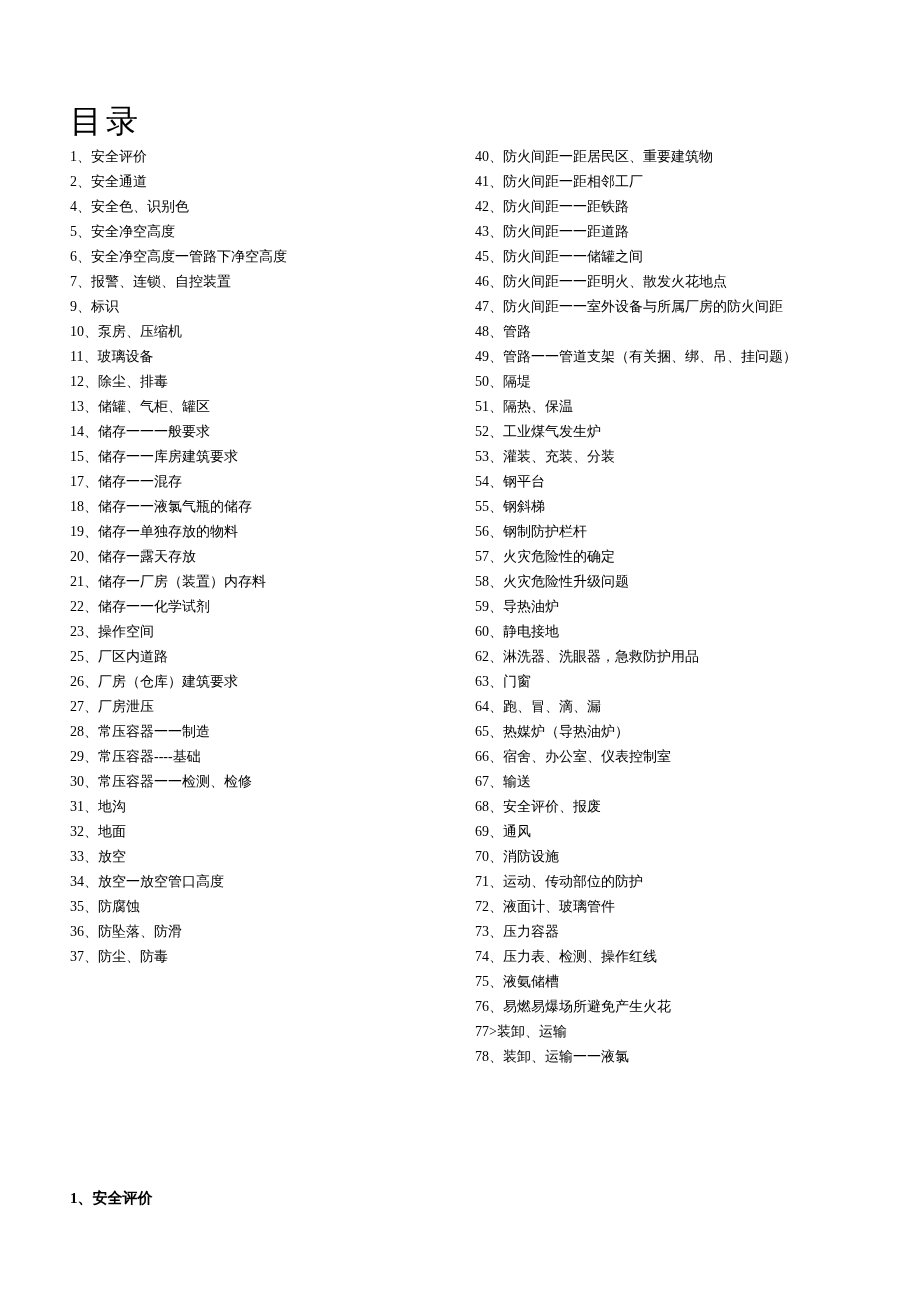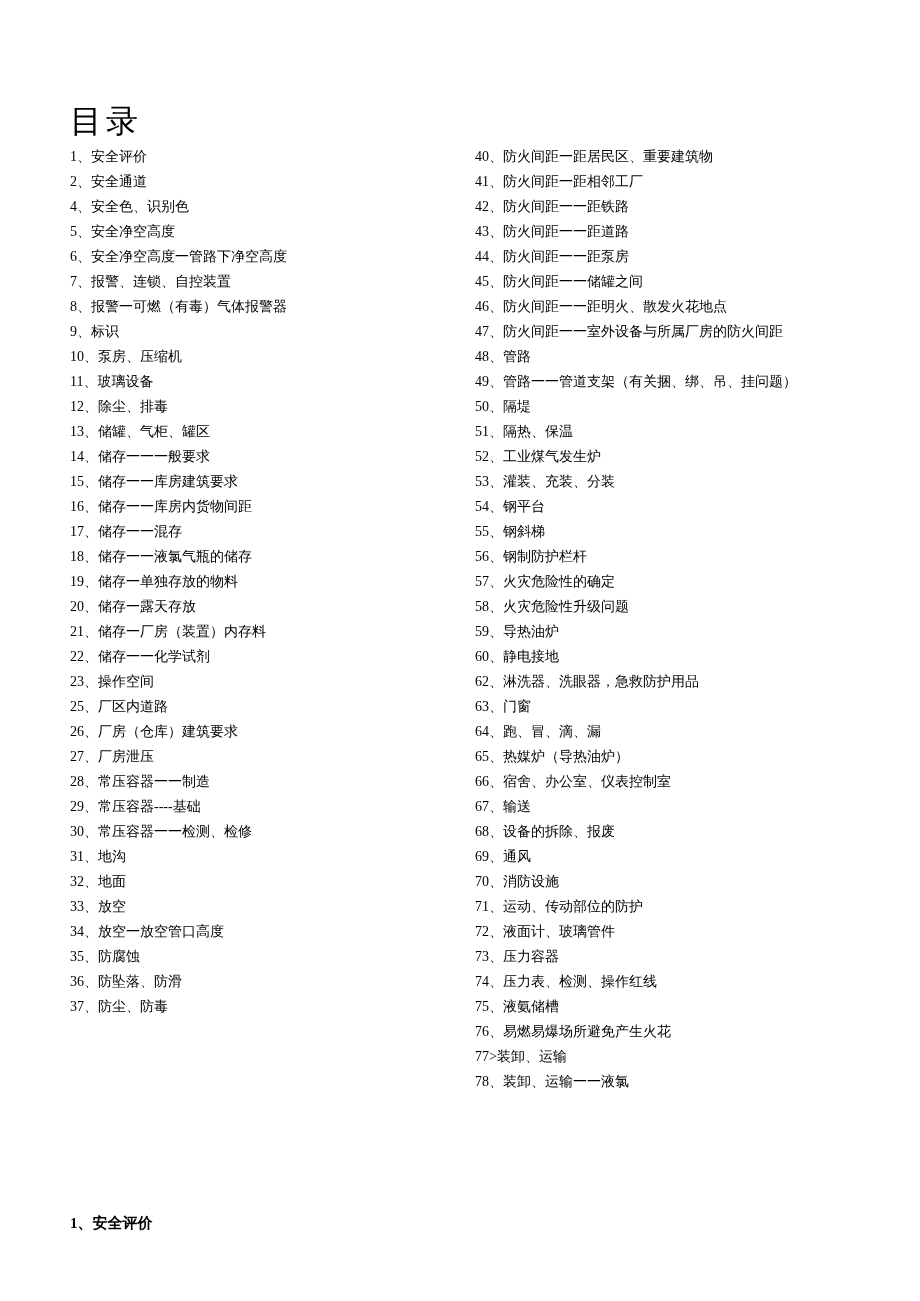--- a/index.html
+++ b/index.html
@@ -63,29 +63,27 @@
   <div class="title">目录</div>
 
   <div class="toc-container">
     <div class="toc-column" id="col1">
         <div class="toc-item"><span class="num">1</span><span class="sep">、</span><span class="label">安全评价</span></div>
         <div class="toc-item"><span class="num">2</span><span class="sep">、</span><span class="label">安全通道</span></div>
         <div class="toc-item"><span class="num">4</span><span class="sep">、</span><span class="label">安全色、识别色</span></div>
         <div class="toc-item"><span class="num">5</span><span class="sep">、</span><span class="label">安全净空高度</span></div>
         <div class="toc-item"><span class="num">6</span><span class="sep">、</span><span class="label">安全净空高度一管路下净空高度</span></div>
         <div class="toc-item"><span class="num">7</span><span class="sep">、</span><span class="label">报警、连锁、自控装置</span></div>
-        <div class="toc-item"><span class="num">8</span><span class="sep">、</span><span class="label">报警一可燃（有毒）气体报警器</span></div>
         <div class="toc-item"><span class="num">9</span><span class="sep">、</span><span class="label">标识</span></div>
         <div class="toc-item"><span class="num">10</span><span class="sep">、</span><span class="label">泵房、压缩机</span></div>
         <div class="toc-item"><span class="num">11</span><span class="sep">、</span><span class="label">玻璃设备</span></div>
         <div class="toc-item"><span class="num">12</span><span class="sep">、</span><span class="label">除尘、排毒</span></div>
         <div class="toc-item"><span class="num">13</span><span class="sep">、</span><span class="label">储罐、气柜、罐区</span></div>
         <div class="toc-item"><span class="num">14</span><span class="sep">、</span><span class="label">储存一一一般要求</span></div>
         <div class="toc-item"><span class="num">15</span><span class="sep">、</span><span class="label">储存一一库房建筑要求</span></div>
-        <div class="toc-item"><span class="num">16</span><span class="sep">、</span><span class="label">储存一一库房内货物间距</span></div>
         <div class="toc-item"><span class="num">17</span><span class="sep">、</span><span class="label">储存一一混存</span></div>
         <div class="toc-item"><span class="num">18</span><span class="sep">、</span><span class="label">储存一一液氯气瓶的储存</span></div>
         <div class="toc-item"><span class="num">19</span><span class="sep">、</span><span class="label">储存一单独存放的物料</span></div>
         <div class="toc-item"><span class="num">20</span><span class="sep">、</span><span class="label">储存一露天存放</span></div>
         <div class="toc-item"><span class="num">21</span><span class="sep">、</span><span class="label">储存一厂房（装置）内存料</span></div>
         <div class="toc-item"><span class="num">22</span><span class="sep">、</span><span class="label">储存一一化学试剂</span></div>
         <div class="toc-item"><span class="num">23</span><span class="sep">、</span><span class="label">操作空间</span></div>
         <div class="toc-item"><span class="num">25</span><span class="sep">、</span><span class="label">厂区内道路</span></div>
         <div class="toc-item"><span class="num">26</span><span class="sep">、</span><span class="label">厂房（仓库）建筑要求</span></div>
         <div class="toc-item"><span class="num">27</span><span class="sep">、</span><span class="label">厂房泄压</span></div>
@@ -98,21 +96,20 @@
         <div class="toc-item"><span class="num">34</span><span class="sep">、</span><span class="label">放空一放空管口高度</span></div>
         <div class="toc-item"><span class="num">35</span><span class="sep">、</span><span class="label">防腐蚀</span></div>
         <div class="toc-item"><span class="num">36</span><span class="sep">、</span><span class="label">防坠落、防滑</span></div>
         <div class="toc-item"><span class="num">37</span><span class="sep">、</span><span class="label">防尘、防毒</span></div>
       </div>
     <div class="toc-column" id="col2">
         <div class="toc-item"><span class="num">40</span><span class="sep">、</span><span class="label">防火间距一距居民区、重要建筑物</span></div>
         <div class="toc-item"><span class="num">41</span><span class="sep">、</span><span class="label">防火间距一距相邻工厂</span></div>
         <div class="toc-item"><span class="num">42</span><span class="sep">、</span><span class="label">防火间距一一距铁路</span></div>
         <div class="toc-item"><span class="num">43</span><span class="sep">、</span><span class="label">防火间距一一距道路</span></div>
-        <div class="toc-item"><span class="num">44</span><span class="sep">、</span><span class="label">防火间距一一距泵房</span></div>
         <div class="toc-item"><span class="num">45</span><span class="sep">、</span><span class="label">防火间距一一储罐之间</span></div>
         <div class="toc-item"><span class="num">46</span><span class="sep">、</span><span class="label">防火间距一一距明火、散发火花地点</span></div>
         <div class="toc-item"><span class="num">47</span><span class="sep">、</span><span class="label">防火间距一一室外设备与所属厂房的防火间距</span></div>
         <div class="toc-item"><span class="num">48</span><span class="sep">、</span><span class="label">管路</span></div>
         <div class="toc-item"><span class="num">49</span><span class="sep">、</span><span class="label">管路一一管道支架（有关捆、绑、吊、挂问题）</span></div>
         <div class="toc-item"><span class="num">50</span><span class="sep">、</span><span class="label">隔堤</span></div>
         <div class="toc-item"><span class="num">51</span><span class="sep">、</span><span class="label">隔热、保温</span></div>
         <div class="toc-item"><span class="num">52</span><span class="sep">、</span><span class="label">工业煤气发生炉</span></div>
         <div class="toc-item"><span class="num">53</span><span class="sep">、</span><span class="label">灌装、充装、分装</span></div>
         <div class="toc-item"><span class="num">54</span><span class="sep">、</span><span class="label">钢平台</span></div>
@@ -121,21 +118,21 @@
         <div class="toc-item"><span class="num">57</span><span class="sep">、</span><span class="label">火灾危险性的确定</span></div>
         <div class="toc-item"><span class="num">58</span><span class="sep">、</span><span class="label">火灾危险性升级问题</span></div>
         <div class="toc-item"><span class="num">59</span><span class="sep">、</span><span class="label">导热油炉</span></div>
         <div class="toc-item"><span class="num">60</span><span class="sep">、</span><span class="label">静电接地</span></div>
         <div class="toc-item"><span class="num">62</span><span class="sep">、</span><span class="label">淋洗器、洗眼器，急救防护用品</span></div>
         <div class="toc-item"><span class="num">63</span><span class="sep">、</span><span class="label">门窗</span></div>
         <div class="toc-item"><span class="num">64</span><span class="sep">、</span><span class="label">跑、冒、滴、漏</span></div>
         <div class="toc-item"><span class="num">65</span><span class="sep">、</span><span class="label">热媒炉（导热油炉）</span></div>
         <div class="toc-item"><span class="num">66</span><span class="sep">、</span><span class="label">宿舍、办公室、仪表控制室</span></div>
         <div class="toc-item"><span class="num">67</span><span class="sep">、</span><span class="label">输送</span></div>
-        <div class="toc-item"><span class="num">68</span><span class="sep">、</span><span class="label">设备的拆除、报废</span></div>
+        <div class="toc-item"><span class="num">68</span><span class="sep">、</span><span class="label">安全评价、报废</span></div>
         <div class="toc-item"><span class="num">69</span><span class="sep">、</span><span class="label">通风</span></div>
         <div class="toc-item"><span class="num">70</span><span class="sep">、</span><span class="label">消防设施</span></div>
         <div class="toc-item"><span class="num">71</span><span class="sep">、</span><span class="label">运动、传动部位的防护</span></div>
         <div class="toc-item"><span class="num">72</span><span class="sep">、</span><span class="label">液面计、玻璃管件</span></div>
         <div class="toc-item"><span class="num">73</span><span class="sep">、</span><span class="label">压力容器</span></div>
         <div class="toc-item"><span class="num">74</span><span class="sep">、</span><span class="label">压力表、检测、操作红线</span></div>
         <div class="toc-item"><span class="num">75</span><span class="sep">、</span><span class="label">液氨储槽</span></div>
         <div class="toc-item"><span class="num">76</span><span class="sep">、</span><span class="label">易燃易爆场所避免产生火花</span></div>
         <div class="toc-item"><span class="num">77</span><span class="sep">&gt;</span><span class="label">装卸、运输</span></div>
         <div class="toc-item"><span class="num">78</span><span class="sep">、</span><span class="label">装卸、运输一一液氯</span></div>

